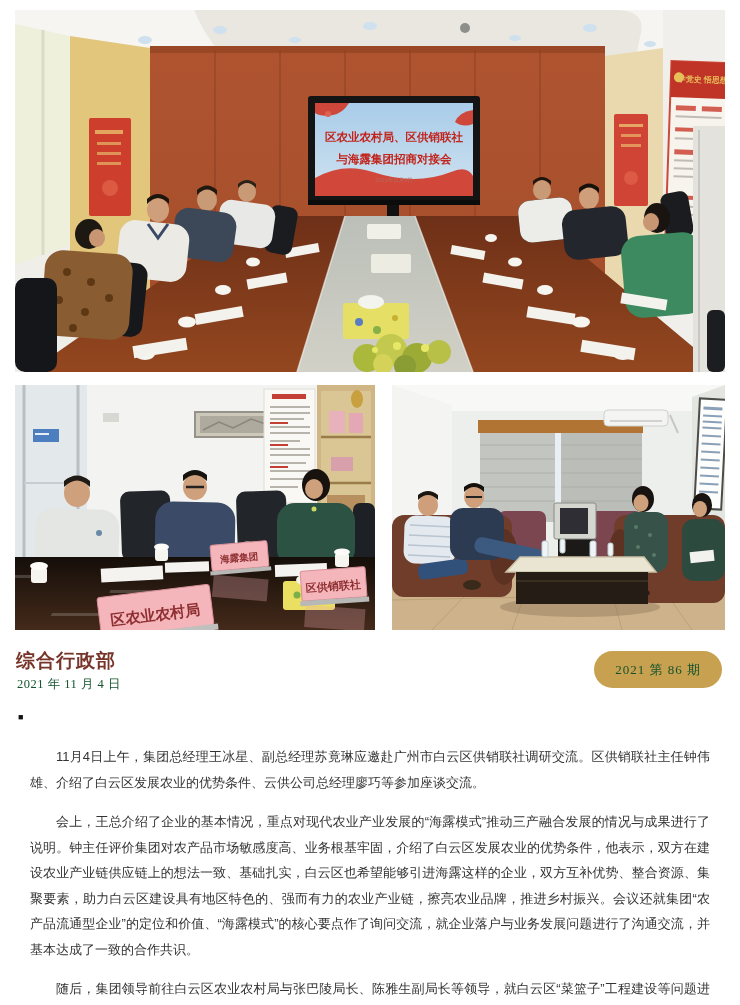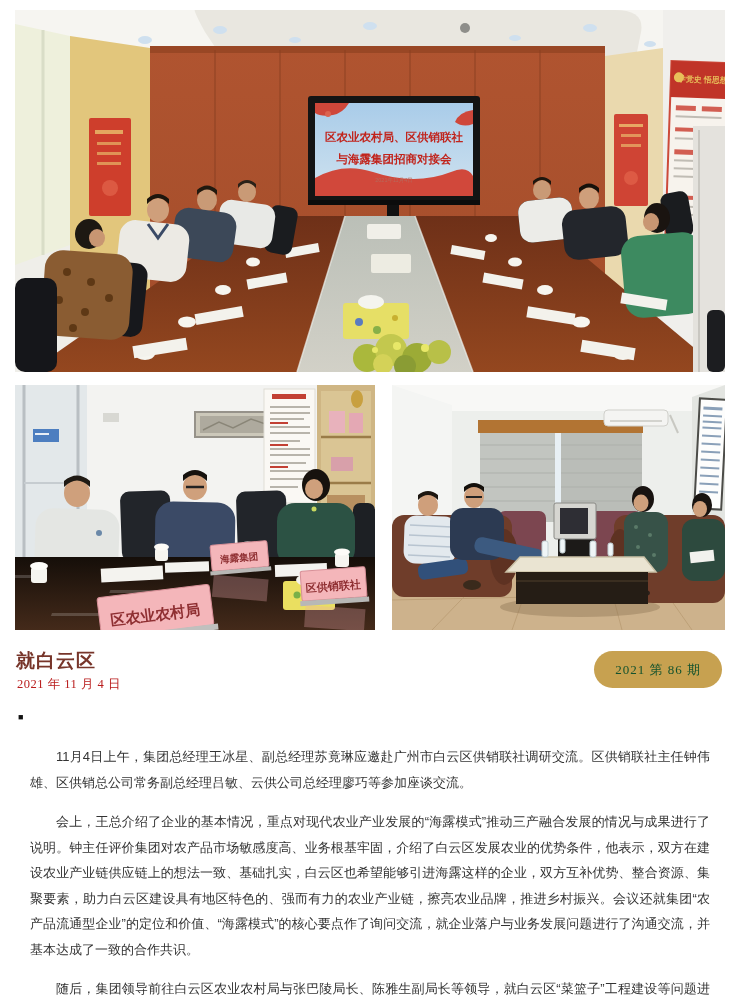--- a/index.html
+++ b/index.html
@@ -15,21 +15,21 @@
   #photo-left  { left:15px; top:385px; width:360px; height:245px; }
   #photo-right { left:392px; top:385px; width:333px; height:245px; }
 
   .dept-name {
     position:absolute; left:16px; top:648px;
     font-family:"Liberation Serif", serif; font-size:19px; font-weight:600;
     color:#77352a; letter-spacing:1px;
   }
   .dept-date {
     position:absolute; left:17px; top:676px;
-    font-family:"Liberation Serif", serif; font-size:12.5px; color:#b91c1c;
+    font-family:"Liberation Serif", serif; font-size:12.5px; color:#14532d;
     letter-spacing:0.5px;
   }
   .issue-badge {
     position:absolute; right:18px; top:651px; height:37px;
     background:#c7a150; border-radius:19px; padding:0 21px;
     display:flex; align-items:center; justify-content:center;
     font-family:"Liberation Serif", serif; font-size:13px; color:#14532d;
     letter-spacing:1px;
   }
   .headline {
@@ -567,29 +567,29 @@
         <g fill="#eff5f7" stroke="#c2ced2" stroke-width="1">
           <rect x="150" y="156" width="6" height="16" rx="2"></rect>
             <rect x="168" y="154" width="5" height="14" rx="2"></rect>
           <rect x="198" y="156" width="6" height="16" rx="2"></rect>
             <rect x="216" y="158" width="5" height="13" rx="2"></rect>
         </g>
       </g>
     </svg>
   </div>
 
-  <div class="dept-name">就白云区</div>
+  <div class="dept-name">综合行政部</div>
   <div class="dept-date">2021 年 11 月 4 日</div>
   <div class="issue-badge">
     <span>2021 第 86 期</span>
   </div>
 
   <div class="headline">
     <span class="bullet">■</span>
   </div>
 
   <div class="article-body">
-    <p>11月4日上午，集团总经理王冰星、副总经理苏竟琳应邀赴广州市白云区供销联社调研交流。区供销联社主任钟伟雄、区供销总公司常务副总经理吕敏、云供公司总经理廖巧等参加座谈交流。</p>
+    <p>11月4日上午，集团总经理王冰星、副总经理苏竟琳应邀赴广州市白云区供销联社调研交流。区供销联社主任钟伟雄、介绍了白云区发展农业的优势条件、云供公司总经理廖巧等参加座谈交流。</p>
     <p>会上，王总介绍了企业的基本情况，重点对现代农业产业发展的“海露模式”推动三产融合发展的情况与成果进行了说明。钟主任评价集团对农产品市场敏感度高、业务根基牢固，介绍了白云区发展农业的优势条件，他表示，双方在建设农业产业链供应链上的想法一致、基础扎实，白云区也希望能够引进海露这样的企业，双方互补优势、整合资源、集聚要素，助力白云区建设具有地区特色的、强而有力的农业产业链，擦亮农业品牌，推进乡村振兴。会议还就集团“农产品流通型企业”的定位和价值、“海露模式”的核心要点作了询问交流，就企业落户与业务发展问题进行了沟通交流，并基本达成了一致的合作共识。</p>
     <p>随后，集团领导前往白云区农业农村局与张巴陵局长、陈雅生副局长等领导，就白云区“菜篮子”工程建设等问题进行了交流。</p>
   </div>
 
 </div>
 
 </body></html>

